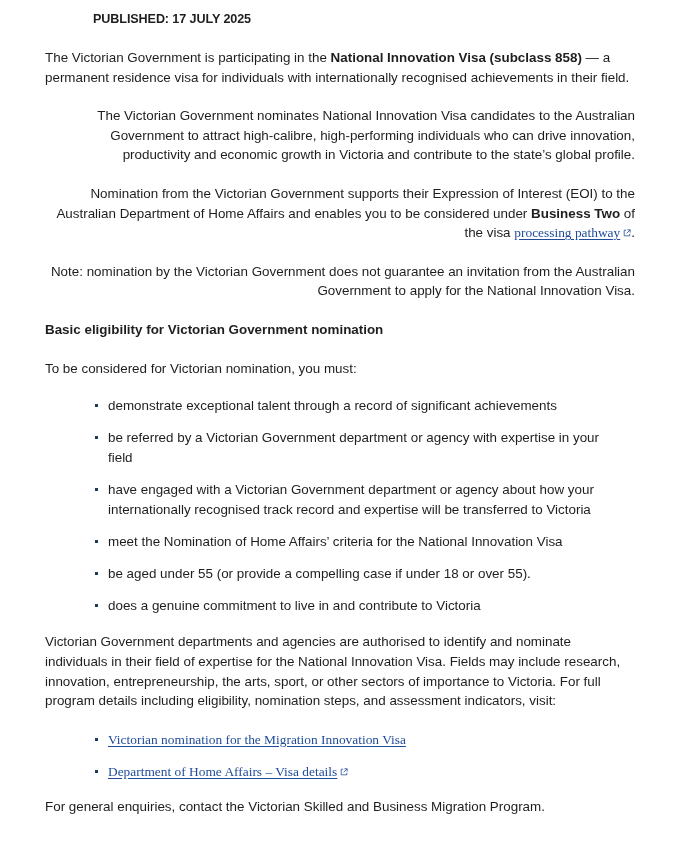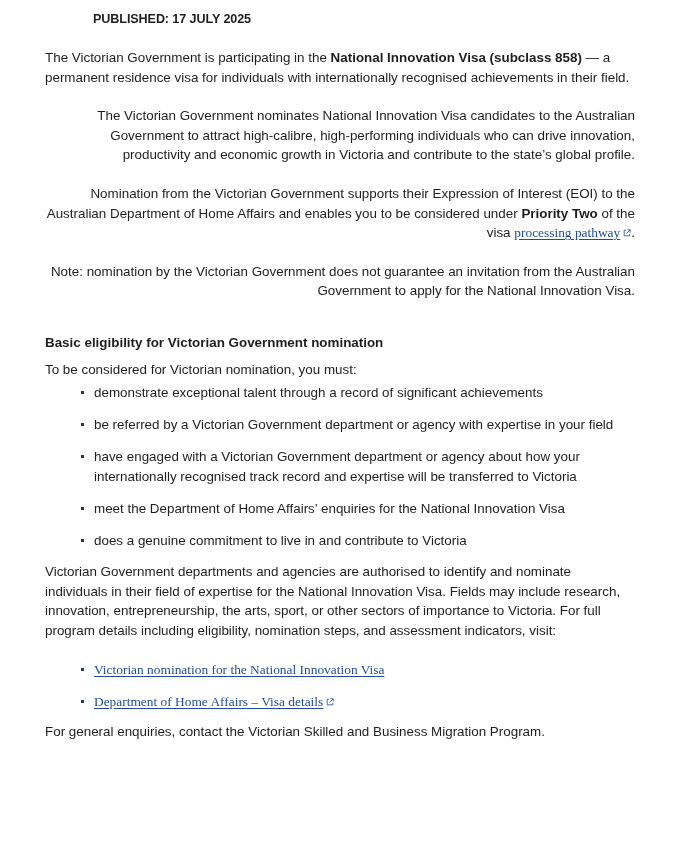--- a/index.html
+++ b/index.html
@@ -17,23 +17,23 @@
       font-weight: bold;
       font-size: 12.6px;
       letter-spacing: -0.1px;
       margin: 2px 0 0 0;
       line-height: 18px;
       padding-left: 48px;
     }
     p { margin: 0; }
     .p1 { margin-top: 20px; }
     .para { margin-top: 19px; text-align: right; }
-    .heading { font-weight: bold; margin-top: 32px; }
-    .intro { margin-top: 7px; }
-    ul.bullets { list-style: none; margin: 4px; padding: 0 0 0 45px; }
+    .heading { font-weight: bold; margin-top: 19px; }
+    .intro { margin-top: 19px; }
+    ul.bullets { list-style: none; margin: 18px; padding: 0 0 0 45px; }
     ul.bullets li { position: relative; margin-bottom: 12.5px; }
     ul.bullets li::before {
       content: "";
       position: absolute;
       left: -13px;
       top: 8px;
       width: 3px;
       height: 3px;
       background: #1b3a5c;
     }
@@ -54,43 +54,44 @@
 <body>
 
 <div class="content">
 
   <p class="published">PUBLISHED: 17 JULY 2025</p>
 
   <p class="p1"><span>The Victorian Government is participating in the </span><strong>National Innovation Visa (subclass 858)</strong><span> — a permanent residence visa for individuals with internationally recognised achievements in their field.</span></p>
 
   <p class="para">The Victorian Government nominates National Innovation Visa candidates to the Australian Government to attract high-calibre, high-performing individuals who can drive innovation, productivity and economic growth in Victoria and contribute to the state’s global profile.</p>
 
-  <p class="para"><span>Nomination from the Victorian Government supports their Expression of Interest (EOI) to the Australian Department of Home Affairs and enables you to be considered under </span><strong>Priority Two</strong><span> of the visa </span><a class="link" href="#"><span>processing pathway</span><svg class="ext-icon" viewBox="0 0 10 10">
+  <p class="para"><span>Nomination from the Victorian Government supports their Expression of Interest (EOI) to the Australian Department of Home Affairs and enables you to be considered under </span><strong>Business Two</strong><span> of the visa </span><a class="link" href="#"><span>processing pathway</span><svg class="ext-icon" viewBox="0 0 10 10">
           <path d="M4 1.5H1.5v7h7V6" fill="none" stroke="#1f4b99" stroke-width="1"></path>
           <path d="M5.5 1h3.5v3.5M9 1L4.5 5.5" fill="none" stroke="#1f4b99" stroke-width="1"></path>
         </svg></a><span>.</span></p>
 
   <p class="para">Note: nomination by the Victorian Government does not guarantee an invitation from the Australian Government to apply for the National Innovation Visa.</p>
 
   <p class="heading">Basic eligibility for Victorian Government nomination</p>
 
   <p class="intro">To be considered for Victorian nomination, you must:</p>
 
   <ul class="bullets first">
     <li>demonstrate exceptional talent through a record of significant achievements</li>
     <li>be referred by a Victorian Government department or agency with expertise in your field</li>
     <li>have engaged with a Victorian Government department or agency about how your internationally recognised track record and expertise will be transferred to Victoria</li>
-    <li>meet the Department of Home Affairs’ enquiries for the National Innovation Visa</li>
+    <li>meet the Nomination of Home Affairs’ criteria for the National Innovation Visa</li>
+    <li>be aged under 55 (or provide a compelling case if under 18 or over 55).</li>
     <li>does a genuine commitment to live in and contribute to Victoria</li>
   </ul>
 
   <p class="after-list">Victorian Government departments and agencies are authorised to identify and nominate individuals in their field of expertise for the National Innovation Visa. Fields may include research, innovation, entrepreneurship, the arts, sport, or other sectors of importance to Victoria. For full program details including eligibility, nomination steps, and assessment indicators, visit:</p>
 
   <ul class="bullets links">
-    <li><a class="link" href="#">Victorian nomination for the National Innovation Visa</a></li>
+    <li><a class="link" href="#">Victorian nomination for the Migration Innovation Visa</a></li>
     <li><a class="link" href="#"><span>Department of Home Affairs – Visa details</span><svg class="ext-icon" viewBox="0 0 10 10">
             <path d="M4 1.5H1.5v7h7V6" fill="none" stroke="#1f4b99" stroke-width="1"></path>
             <path d="M5.5 1h3.5v3.5M9 1L4.5 5.5" fill="none" stroke="#1f4b99" stroke-width="1"></path>
           </svg></a></li>
   </ul>
 
   <p class="footer-p">For general enquiries, contact the Victorian Skilled and Business Migration Program.</p>
 
 </div>
 

